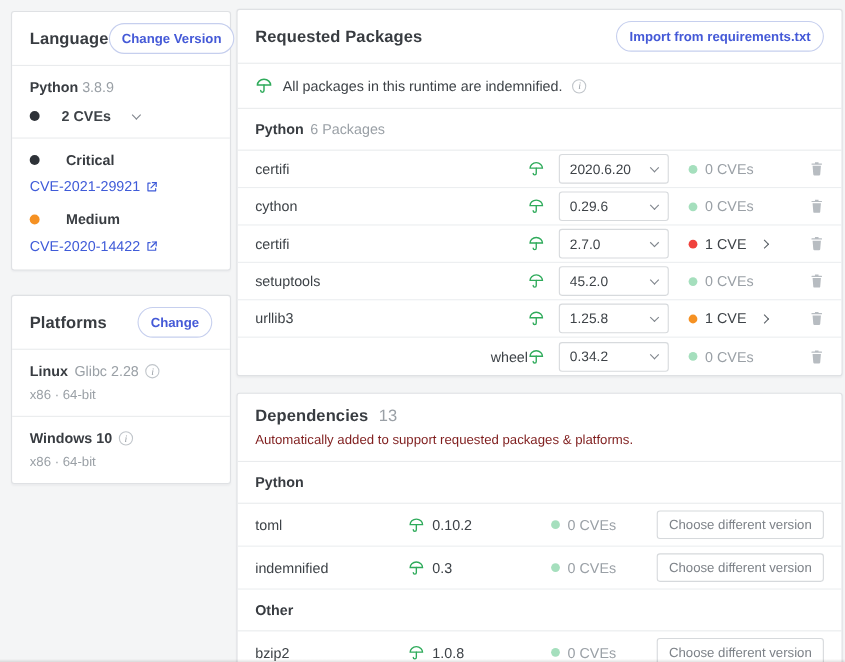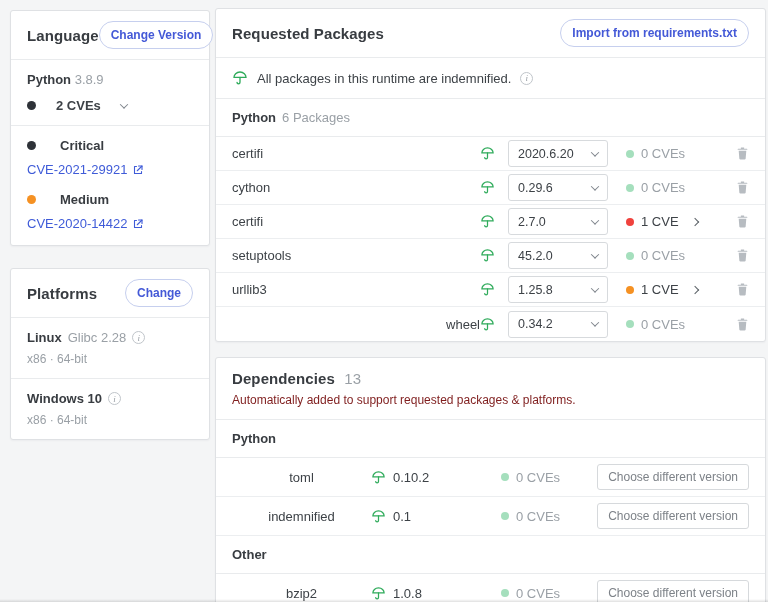--- a/index.html
+++ b/index.html
@@ -118,21 +118,21 @@
   .cve-text { color:#9aa0a6; font-size:13px; }
   .has-cve .cve-text { color:#3d4247; }
   .trash { background:none; border:none; padding:0; cursor:pointer; display:flex; }
 
   .dep-header { padding:12px 16px; border-bottom:1px solid #e9ebed; }
   .dep-sub { margin-top:5px; font-size:12px; color:#7f1d1d; }
   .dep-row {
     display:flex; align-items:center; height:39px; padding:0 16px;
     border-bottom:1px solid #eceef0; font-size:13px;
   }
-  .dep-name { flex:0 0 139px;text-align:center; }
+  .dep-name { flex:0 0 139px; }
   .dep-ver { flex:0 0 130px; display:flex; align-items:center; gap:7px; color:#3d4247; }
   .dep-cve { display:flex; align-items:center; gap:7px; flex:1; }
 </style>
 </head>
 <body>
 
 <div class="sidebar">
 
   <div class="panel">
     <div class="panel-header">
@@ -409,21 +409,21 @@
 
   <div class="dep-row">
     <span class="pkg-name dep-name">indemnified</span>
     <div class="dep-ver">
       <span class="umb">
         <svg width="15" height="15" viewBox="0 0 24 24" fill="none" stroke="#2fab5b" stroke-width="2" stroke-linecap="round">
                     <path d="M12 3c-5.5 0-9 4.3-9 8h18c0-3.7-3.5-8-9-8z"></path>
                     <path d="M12 11v7.5a2.25 2.25 0 0 1-4.5 0"></path>
                   </svg>
       </span>
-      <span>0.1</span>
+      <span>0.3</span>
     </div>
     <div class="dep-cve">
       <span class="dot ok"></span>
       <span class="cve-text">0 CVEs</span>
     </div>
     <button class="btn-gray">Choose different version</button>
   </div>
 </div>
   </div>
 

